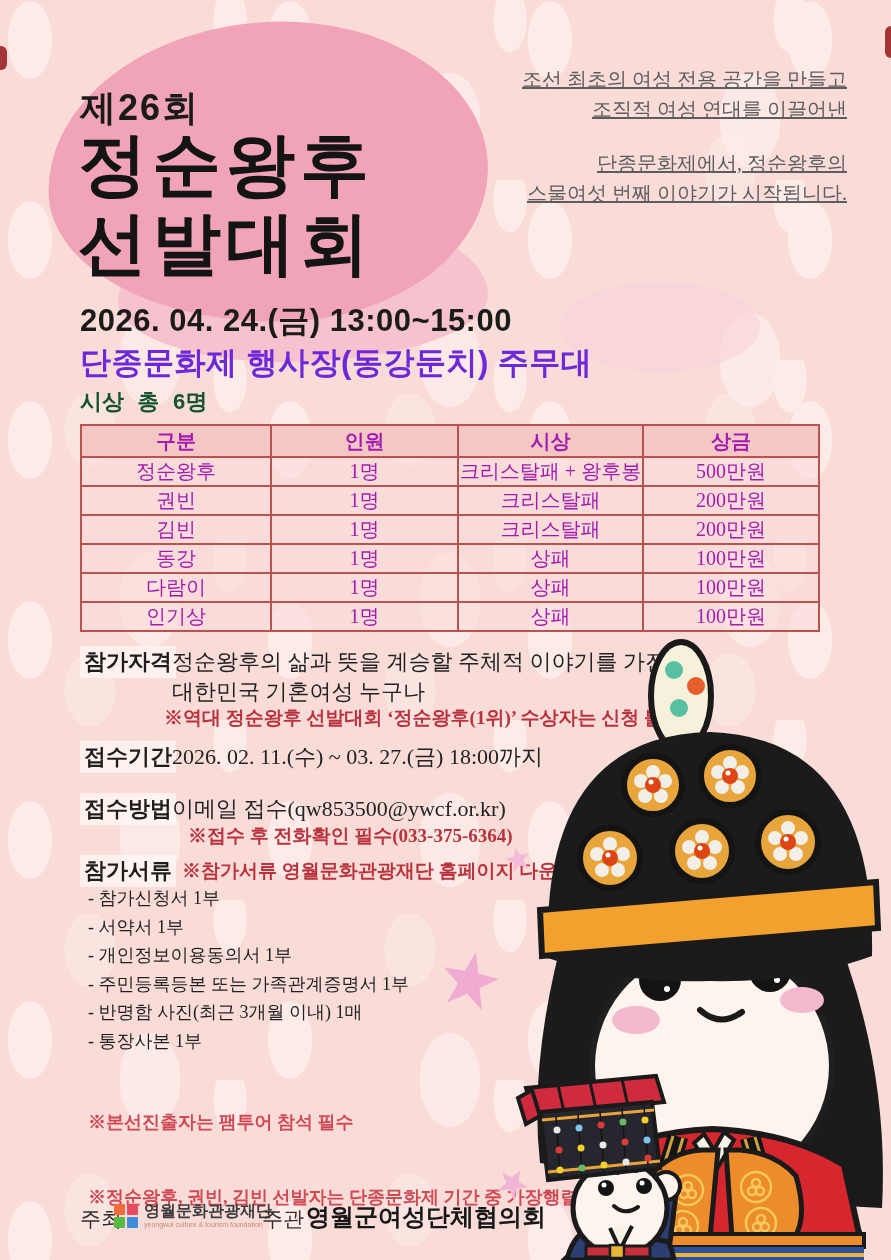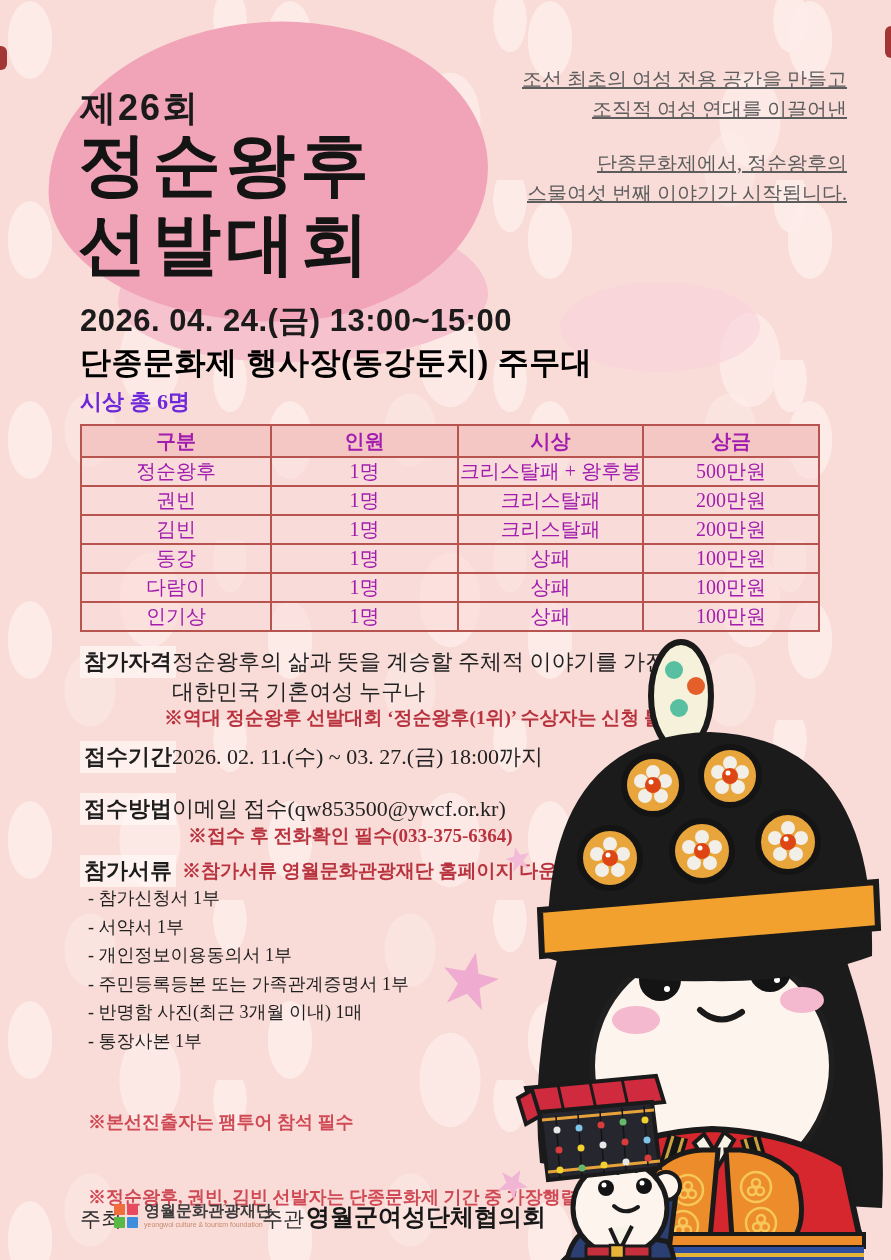--- a/index.html
+++ b/index.html
@@ -26,22 +26,22 @@
     border-radius:50% 50% 55% 45% / 60% 55% 45% 40%;z-index:0;}
   .blob-light2{left:560px;top:282px;width:200px;height:90px;background:#f8d2da;opacity:.55;
     border-radius:50%;z-index:0;}
   .edition{left:80px;top:84px;font-size:36px;font-weight:800;color:#1a1a1a;z-index:2;letter-spacing:2px;}
   .title{left:78px;top:126px;font-size:69px;font-weight:900;color:#141414;line-height:1.14;
     letter-spacing:5px;z-index:2;}
   .intro{right:44px;top:64px;text-align:right;font-size:20px;line-height:1.5;color:#5d5d5d;z-index:2;text-decoration:underline;}
   .intro .em{font-size:27px;color:#3a3a3a;font-weight:600;}
   .intro .p2{margin-top:24px;}
   .dt{left:80px;top:300px;font-size:31px;font-weight:800;color:#1b1b1b;z-index:2;letter-spacing:.5px;}
-  .venue{left:80px;top:342px;font-size:31px;font-weight:800;color:#000000;z-index:2;letter-spacing:.5px;}
-  .awards-label{left:80px;top:387px;font-size:22px;font-weight:700;color:#6d28d9;z-index:2;}
+  .venue{left:80px;top:342px;font-size:31px;font-weight:800;color:#6d28d9;z-index:2;letter-spacing:.5px;}
+  .awards-label{left:80px;top:387px;font-size:22px;font-weight:700;color:#14532d;z-index:2;font-family:Liberation Mono, monospace;}
   table.prize{left:80px;top:424px;width:740px;border-collapse:collapse;z-index:2;position:absolute;
     table-layout:fixed;background:rgba(252,226,223,.25);}
   table.prize th,table.prize td{
     border:2px solid #b85450;text-align:center;font-size:20px;color:#a21caf;padding:0;}
   table.prize th{height:30px;background:#f4c7c5;font-weight:700;}
   table.prize td{height:27px;background:rgba(250,219,216,.55);}
   .sec-label{font-size:22px;font-weight:700;color:#1d1d1d;background:rgba(255,247,244,.75);
     padding:1px 4px;z-index:2;}
   .sec-text{font-size:22px;color:#222;z-index:2;}
   .red{color:#b9333f;font-weight:700;}

